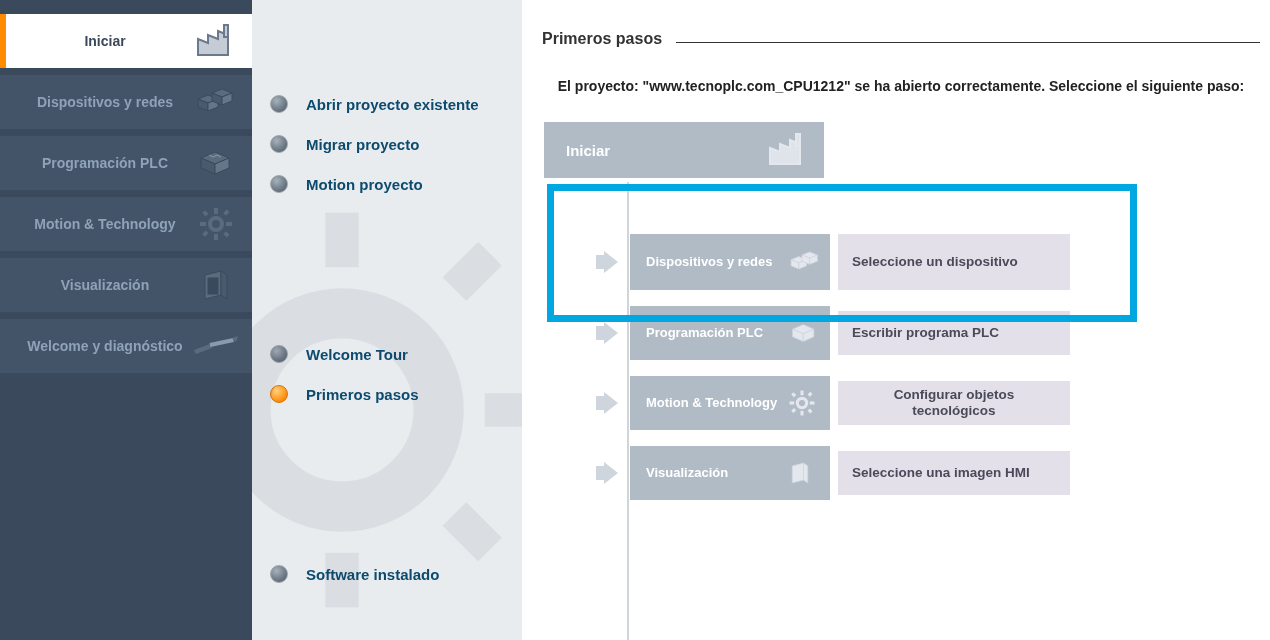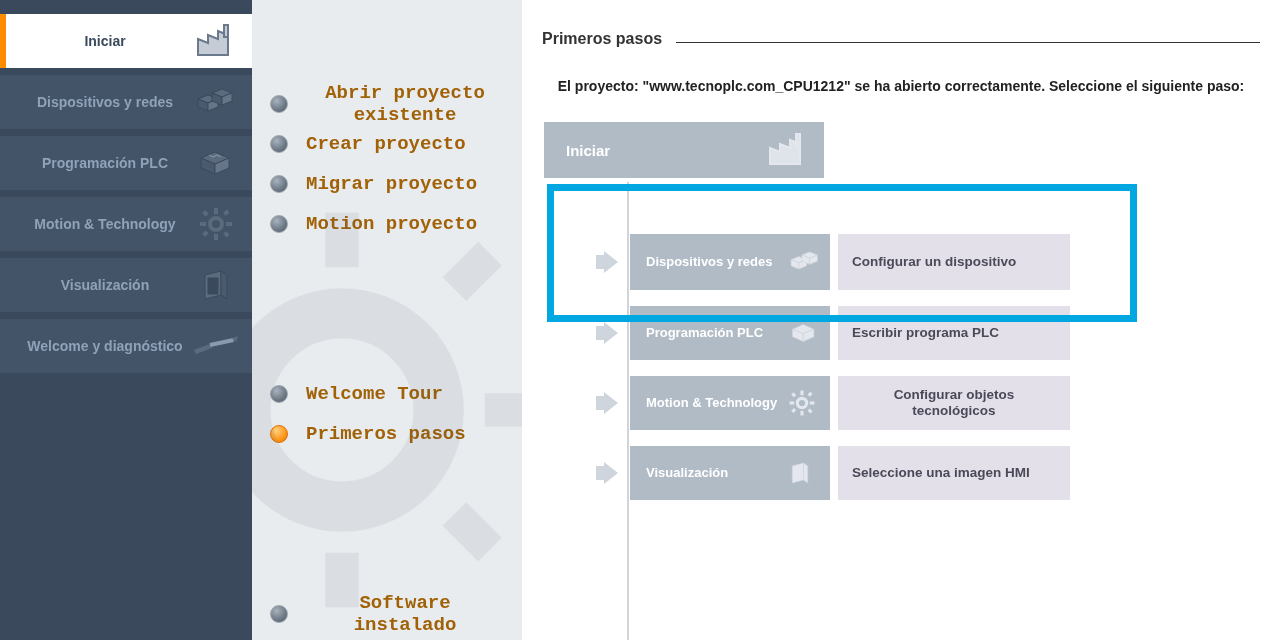--- a/index.html
+++ b/index.html
@@ -59,21 +59,21 @@
   background:radial-gradient(circle at 35% 30%, #a8b2bc 0%, #6c7884 60%, #4e5863 100%);
   margin-right:18px;
   border:1px solid #9ca6b0;
   flex-shrink:0;
 }
 .bullet.on {
   background:radial-gradient(circle at 35% 30%, #ffd080 0%, #ff9c20 55%, #e07000 100%);
   border:1px solid #e07000;
 }
 .action-link .txt {
-  color:#a16207; font-size:19px; font-weight:bold;font-family:Liberation Mono, monospace;
+  color:#0c4a6e; font-size:15px; font-weight:bold;
 }
 .action-group { margin-bottom:10px; }
 .spacer-lg { height:120px; }
 .spacer-md { height:120px; }
 .spacer-xl { height:130px; }
 
 
 .main {
   flex:1; height:100%; background:#fff;
   padding:30px 10px 0 20px;
@@ -115,21 +115,21 @@
 .flow-card-left {
   width:200px; height:54px;
   background:#b1bbc6;
   display:flex; align-items:center;
   padding:0 8px 0 16px;
   color:#fff; font-weight:bold; font-size:13px; line-height:1.15;
   margin-right:8px;
 }
 .flow-card-left .ic { margin-left:auto; width:34px; }
 .flow-card-right {
-  width:232px; height:54px;
+  width:232px; height:44px;
   background:#e4e0ea;
   display:flex; align-items:center;
   padding:0 14px;
   color:#4a4a58; font-size:13.5px; font-weight:bold;
   line-height:1.15;
 }
 .flow-row.first .flow-card-left,
 .flow-row.first .flow-card-right { height:56px; }
 
 .highlight-frame {
@@ -250,24 +250,20 @@
           <rect x="26" y="150" width="24" height="16" transform="rotate(-45 38 158)"></rect>
         </g>
       </g>
     </svg>
 
     <div class="spacer-lg"></div>
     <div class="action-group" style="margin-top:-60px;">
       <div class="action-link">
         <span class="bullet"></span>
         <span class="txt">Abrir proyecto existente</span>
-      </div>
-      <div class="action-link">
-        <span class="bullet"></span>
-        <span class="txt">Crear proyecto</span>
       </div>
       <div class="action-link">
         <span class="bullet"></span>
         <span class="txt">Migrar proyecto</span>
       </div>
       <div class="action-link">
         <span class="bullet"></span>
         <span class="txt">Motion proyecto</span>
       </div>
     </div>
@@ -338,21 +334,21 @@
                   <path d="M4 14 L4 22 L14 26 L14 18 Z"></path>
                   <path d="M24 14 L24 22 L14 26 L14 18 Z"></path>
                   <path d="M18 8 L28 4 L38 8 L28 12 Z"></path>
                   <path d="M18 8 L18 16 L28 20 L28 12 Z"></path>
                   <path d="M38 8 L38 16 L28 20 L28 12 Z"></path>
                 </g>
               </svg>
           </span>
         </div>
         <div class="flow-card-right">
-          <span>Configurar un dispositivo</span>
+          <span>Seleccione un dispositivo</span>
         </div>
       </div>
 
       <div class="flow-row">
         <span class="flow-arrow">
           <svg width="26" height="22" viewBox="0 0 26 22">
               <path d="M2 4 L2 18 L10 18 L10 22 L24 11 L10 0 L10 4 Z" fill="#cfd5dc"></path>
             </svg>
         </span>
         <div class="flow-card-left">

